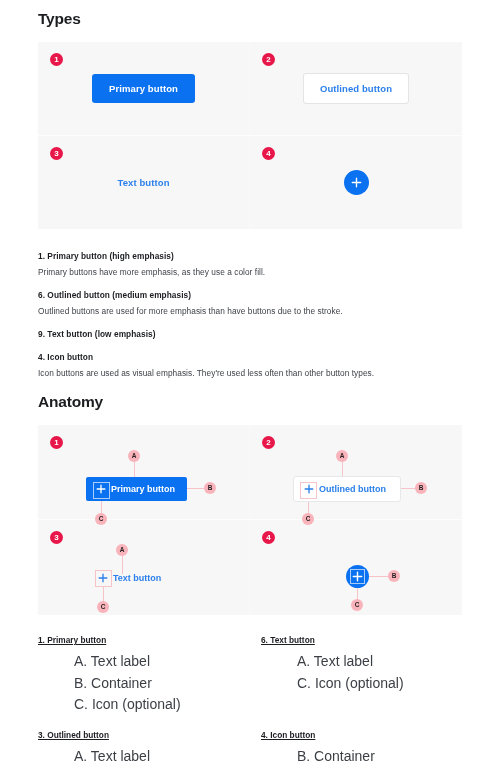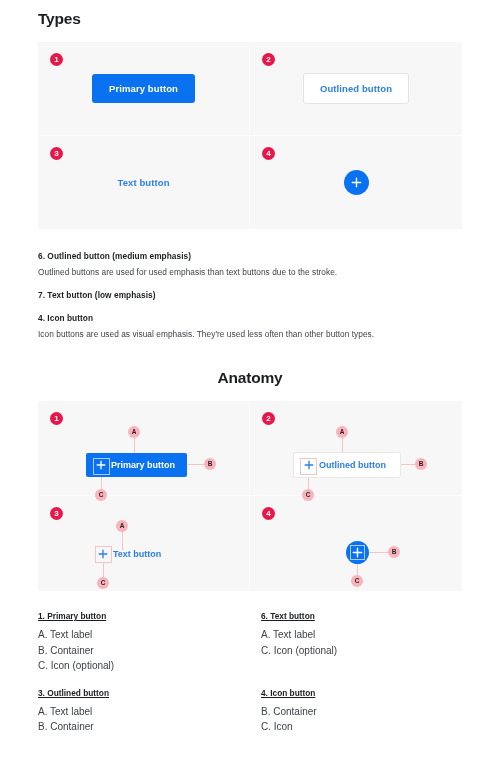--- a/index.html
+++ b/index.html
@@ -254,23 +254,24 @@
   }
 
   .legend-group .legend-title {
     font-size: 8.3px;
     font-weight: bold;
     color: #1b1d21;
     margin-bottom: 6px;
     text-decoration: underline;
   }
   .legend-group .legend-line {
-    font-size: 10px;
+    font-size: 14px;
     color: #3b3f45;
     line-height: 1.55;
+    margin-left: 36px;
   }
 </style>
 </head>
 <body>
 
 <div class="page">
 
   <h2 class="section-title" id="types-title">Types</h2>
 
   <div class="showcase" id="types-showcase">
@@ -297,33 +298,37 @@
           <svg width="11" height="11" viewBox="0 0 12 12">
             <path d="M6 1.4 V10.6 M1.4 6 H10.6" stroke="#ffffff" stroke-width="1.5" stroke-linecap="round"></path>
           </svg>
         </span>
       </button>
     </div>
   </div>
 
   <div class="desc-block">
     <div class="desc-item">
+      <div class="desc-head">1. Primary button (high emphasis)</div>
+      <div class="desc-body">Primary buttons have more emphasis, as they use a color fill.</div>
+    </div>
+    <div class="desc-item">
       <div class="desc-head">6. Outlined button (medium emphasis)</div>
-      <div class="desc-body">Outlined buttons are used for used emphasis than text buttons due to the stroke.</div>
+      <div class="desc-body">Outlined buttons are used for more emphasis than have buttons due to the stroke.</div>
     </div>
     <div class="desc-item">
-      <div class="desc-head">7. Text button (low emphasis)</div>
+      <div class="desc-head">9. Text button (low emphasis)</div>
     </div>
     <div class="desc-item">
       <div class="desc-head">4. Icon button</div>
       <div class="desc-body"> Icon buttons are used as visual emphasis. They're used less often than other button types.</div>
     </div>
   </div>
 
-  <h2 class="section-title" id="anatomy-title" style="margin-top:30px;text-align:center;">Anatomy</h2>
+  <h2 class="section-title" id="anatomy-title" style="margin-top:15px;">Anatomy</h2>
 
   <div class="showcase" id="anatomy-showcase">
 
     <div class="cell">
       <span class="badge">1</span>
       <div class="anatomy-wrap">
 
         <div class="leader v" style="left:96px; top:37px; height:18px;"></div>
         <span class="marker" style="left:90px; top:25px;">A</span>
 

